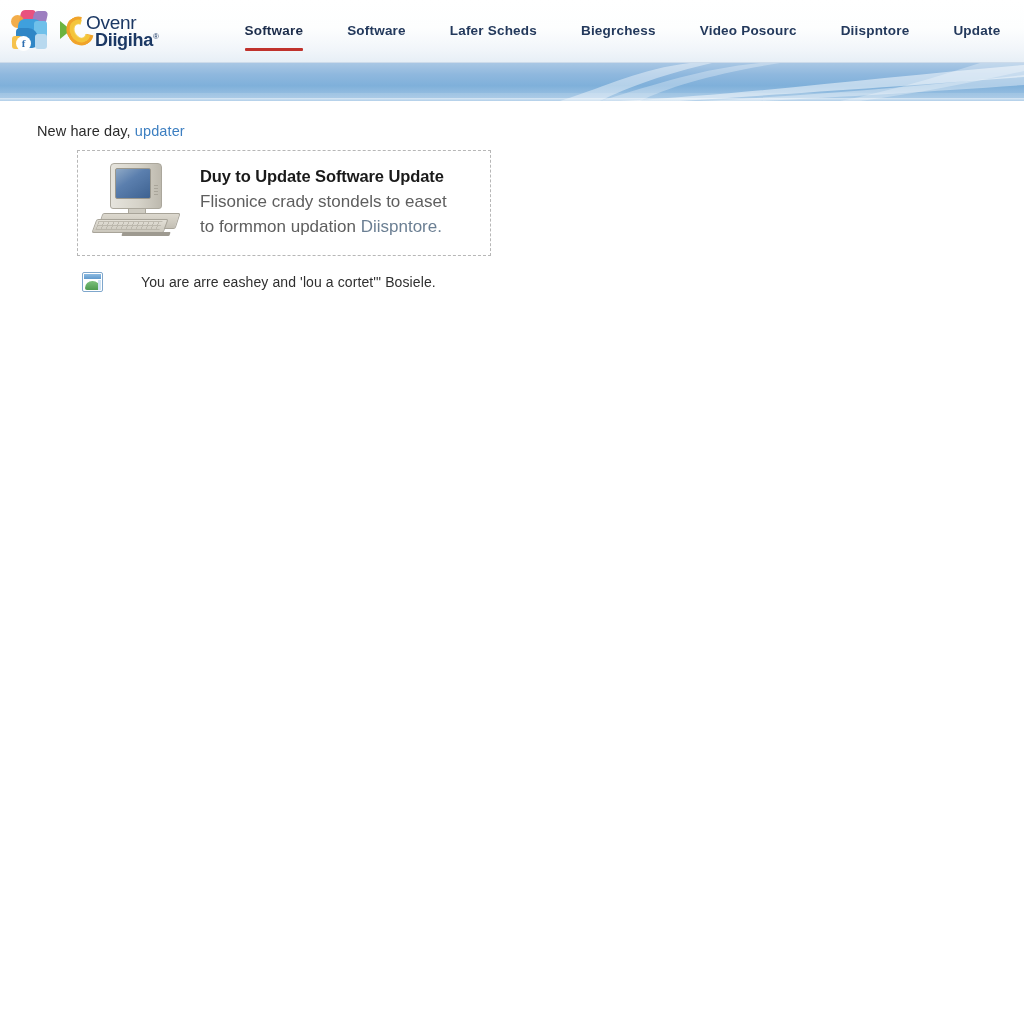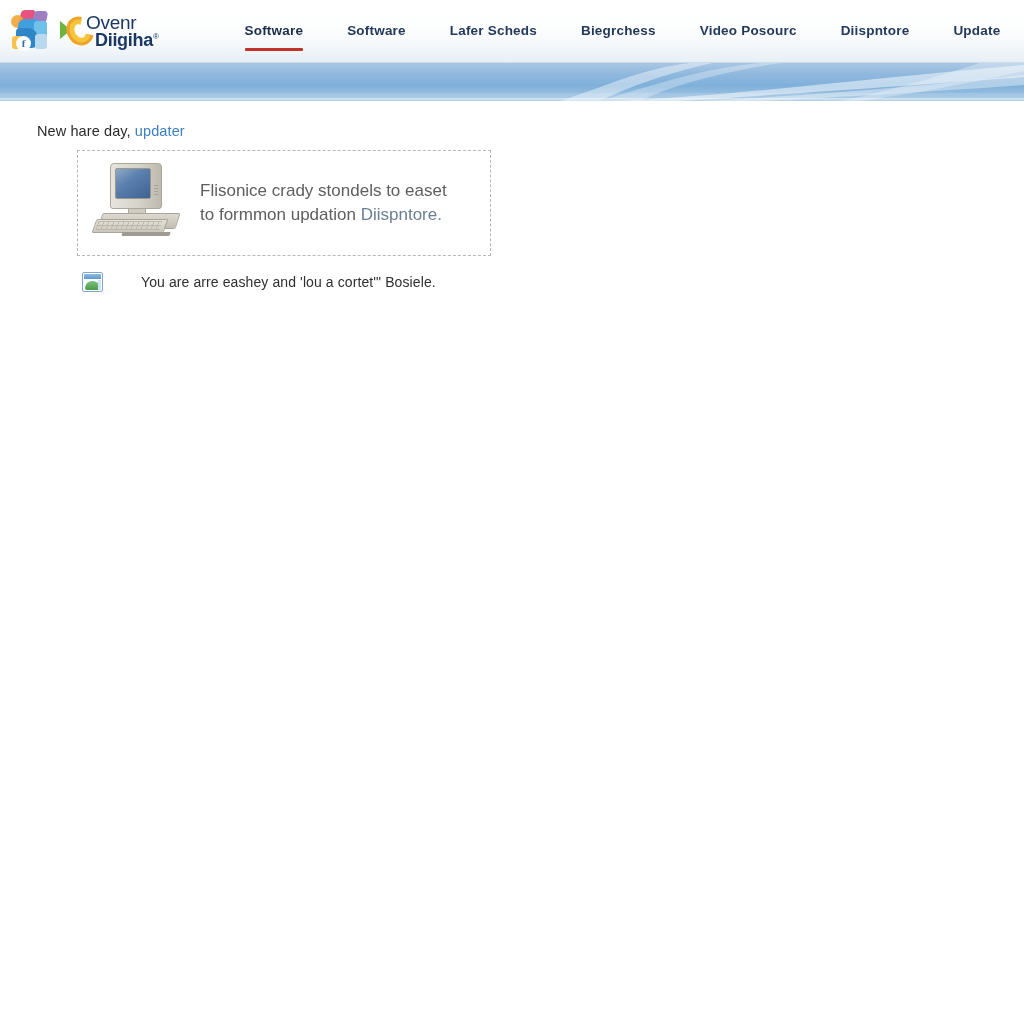--- a/index.html
+++ b/index.html
@@ -416,20 +416,21 @@
       <div class="pc-screen"></div>
       <div class="pc-vent"></div>
       <div class="pc-neck"></div>
       <div class="pc-base"></div>
       <div class="pc-keyboard"></div>
       <div class="pc-keys"></div>
       <div class="pc-slot"></div>
     </div>
 
     <div class="promo-text">
+      <div class="promo-title">Duy to Update Software Update</div>
       <div class="promo-desc">
         <span>Flisonice crady stondels to easet to</span>
         <span>formmon updation</span>
         <span class="muted-blue">Diispntore.</span>
       </div>
     </div>
   </div>
 
   <div class="note-row">
     <div class="note-icon">

